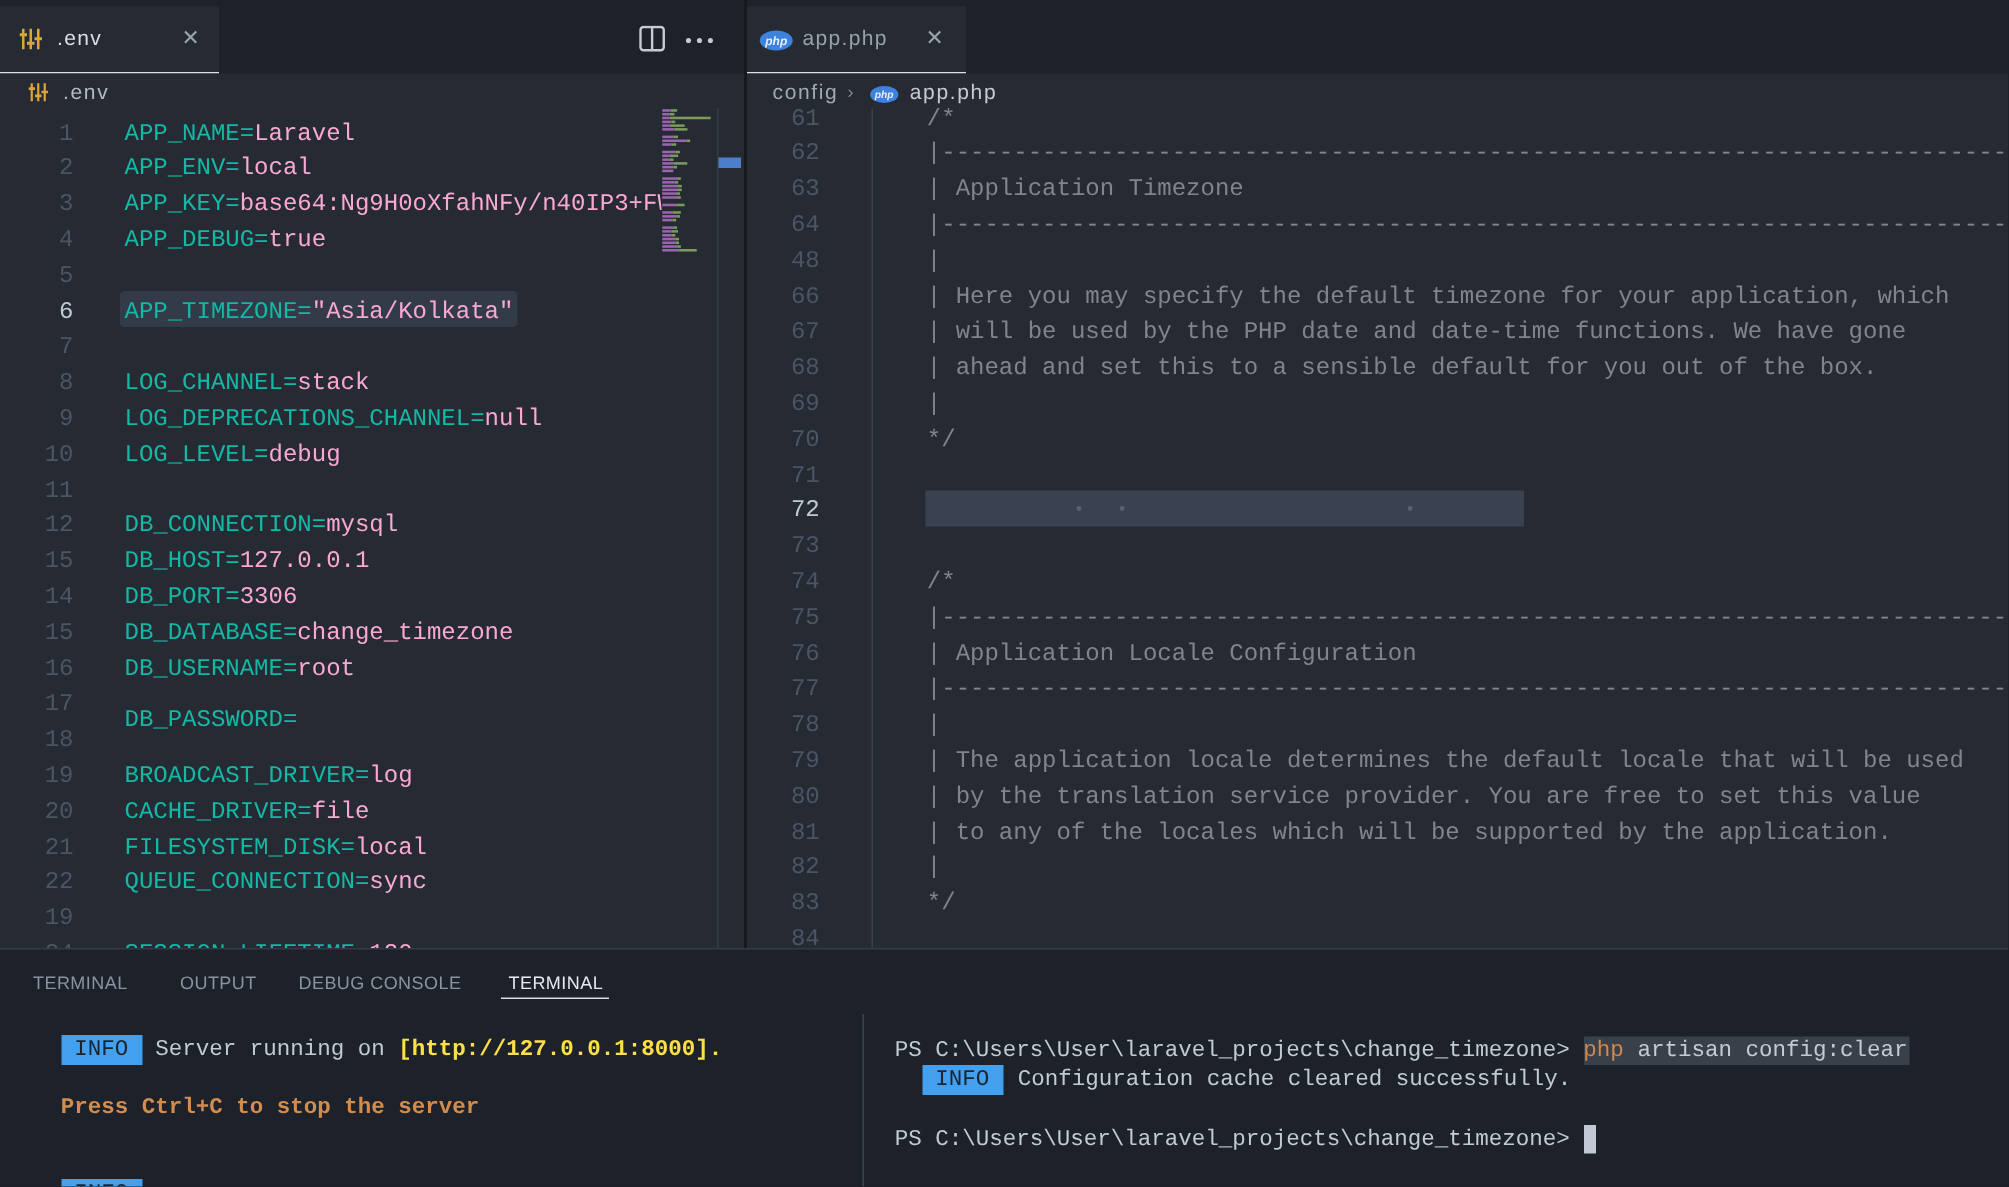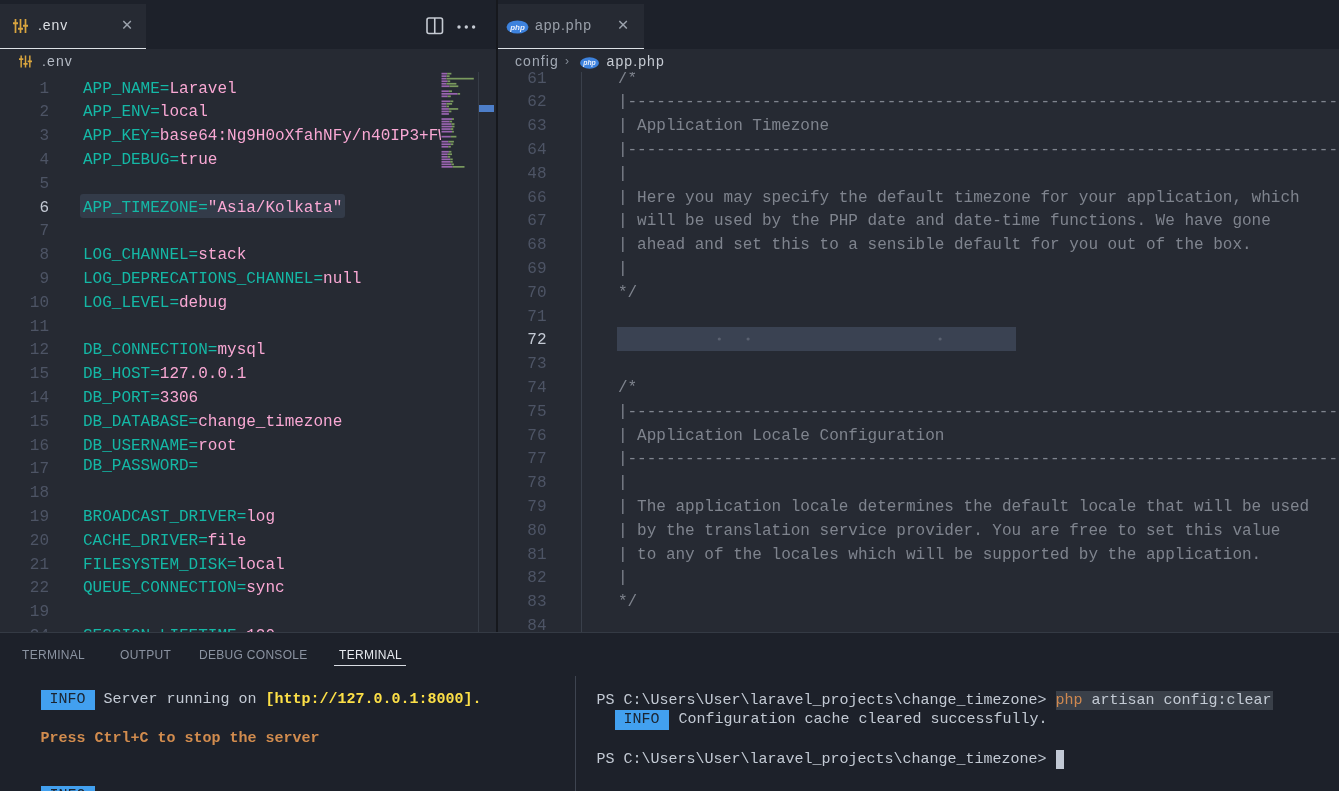--- a/index.html
+++ b/index.html
@@ -68,21 +68,21 @@
         <div class="cl" style="top:77.5px"><span class="mag">APP_DEBUG=</span><span class="grn">true</span></div>
         <div class="cl" style="top:125.1px"><span class="mag">APP_TIMEZONE=</span><span class="grn">"Asia/Kolkata"</span></div>
         <div class="cl" style="top:172.7px"><span class="mag">LOG_CHANNEL=</span><span class="grn">stack</span></div>
         <div class="cl" style="top:196.5px"><span class="mag">LOG_DEPRECATIONS_CHANNEL=</span><span class="grn">null</span></div>
         <div class="cl" style="top:220.3px"><span class="mag">LOG_LEVEL=</span><span class="grn">debug</span></div>
         <div class="cl" style="top:267.9px"><span class="mag">DB_CONNECTION=</span><span class="grn">mysql</span></div>
         <div class="cl" style="top:291.7px"><span class="mag">DB_HOST=</span><span class="grn">127.0.0.1</span></div>
         <div class="cl" style="top:315.5px"><span class="mag">DB_PORT=</span><span class="grn">3306</span></div>
         <div class="cl" style="top:339.3px"><span class="mag">DB_DATABASE=</span><span class="grn">change_timezone</span></div>
         <div class="cl" style="top:363.1px"><span class="mag">DB_USERNAME=</span><span class="grn">root</span></div>
-        <div class="cl" style="top:383px"><span class="mag">DB_PASSWORD=</span></div>
+        <div class="cl" style="top:397px"><span class="mag">DB_PASSWORD=</span></div>
         <div class="cl" style="top:434.5px"><span class="mag">BROADCAST_DRIVER=</span><span class="grn">log</span></div>
         <div class="cl" style="top:458.3px"><span class="mag">CACHE_DRIVER=</span><span class="grn">file</span></div>
         <div class="cl" style="top:482.1px"><span class="mag">FILESYSTEM_DISK=</span><span class="grn">local</span></div>
         <div class="cl" style="top:505.9px"><span class="mag">QUEUE_CONNECTION=</span><span class="grn">sync</span></div>
         <div class="cl" style="top:560px"><span class="mag">SESSION_DRIVER=</span><span class="grn">file</span></div>
         <div class="cl" style="top:553.5px"><span class="mag">SESSION_LIFETIME=</span><span class="grn">120</span></div>
  </div>
  <div class="gnum" style="top:6.1px">1</div>
       <div class="gnum" style="top:29.9px">2</div>
       <div class="gnum" style="top:53.7px">3</div>

